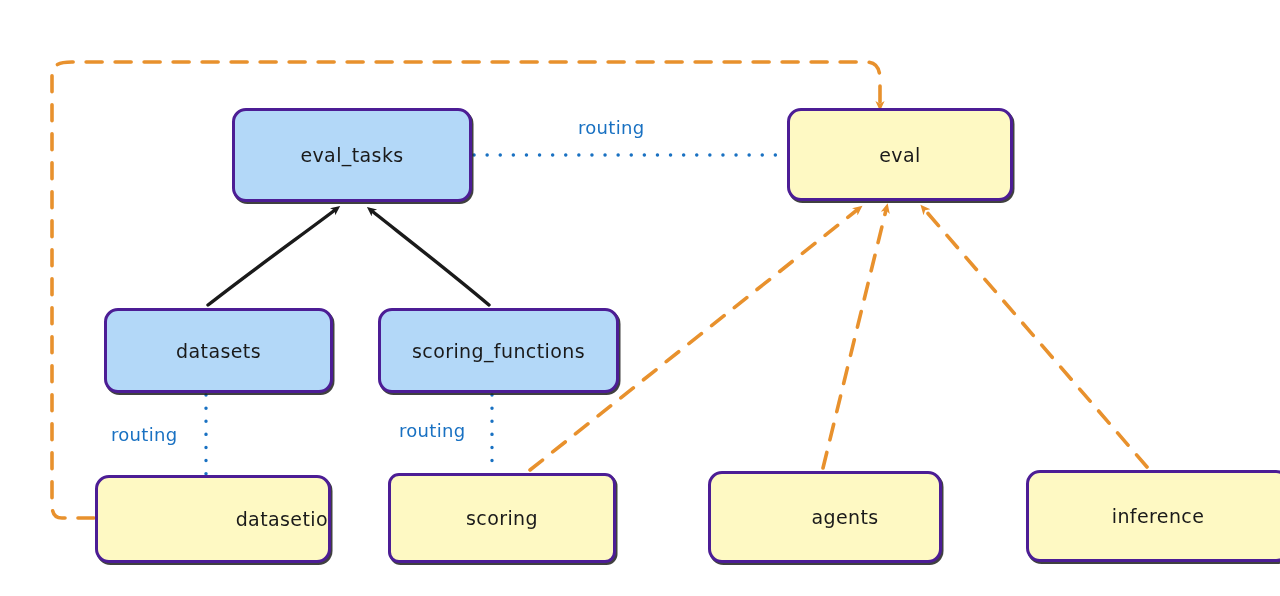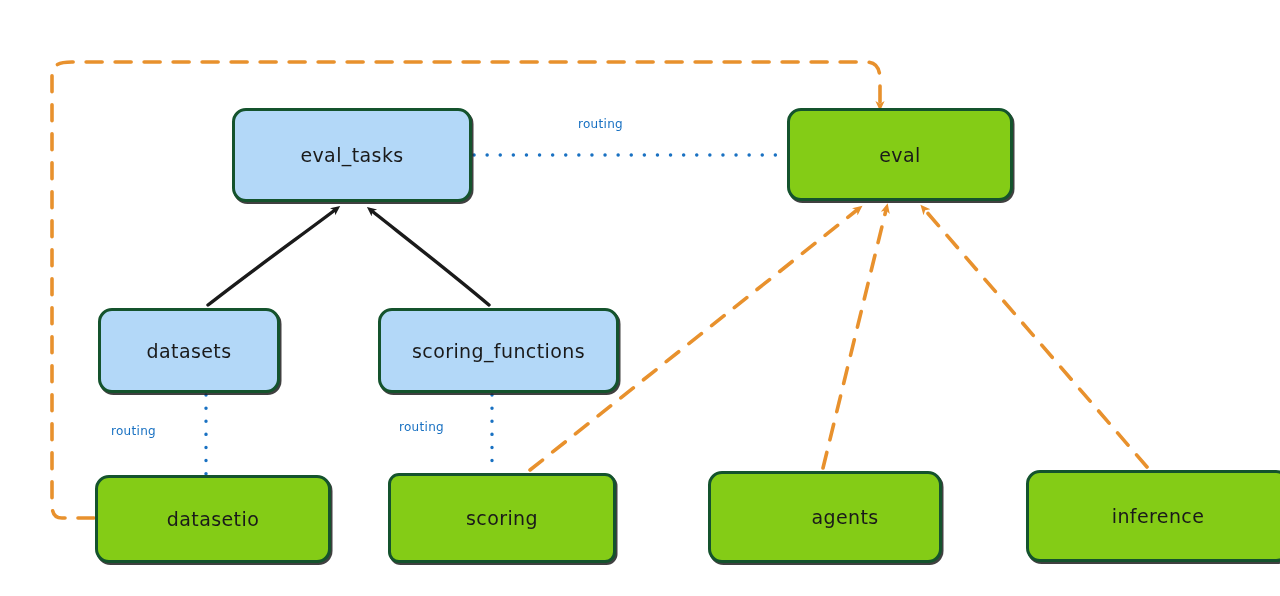--- a/index.html
+++ b/index.html
@@ -21,38 +21,38 @@
     position: absolute;
     left: 0;
     top: 0;
     width: 1280px;
     height: 596px;
     overflow: visible;
   }
   .node {
     position: absolute;
     box-sizing: border-box;
-    border: 3px solid #14532d;
+    border: 3px solid #4c1d95;
     border-radius: 14px;
     display: flex;
     align-items: center;
     justify-content: center;
     font-family: "DejaVu Sans", sans-serif;
     font-size: 19px;
     color: #1a1a1a;
     letter-spacing: 0.4px;
     box-shadow: 1.5px 2px 0 0 rgba(30,30,30,0.85);
   }
   .node.blue  { background: #b3d8f8; }
-  .node.green { background: #84cc16; }
+  .node.green { background: #fef9c3; }
 
   .edge-label {
     position: absolute;
     font-family: "DejaVu Sans", sans-serif;
-    font-size: 12px;
+    font-size: 18px;
     color: #1971c2;
     letter-spacing: 0.3px;
     white-space: nowrap;
     background: #ffffff;
     padding: 0 3px;
   }
 </style>
 </head>
 <body>
 
@@ -88,29 +88,29 @@
   </svg>
 
   <div class="node blue" style="left:232px; top:108px; width:240px; height:94px;">
     <span>eval_tasks</span>
   </div>
 
   <div class="node green" style="left:787px; top:108px; width:226px; height:93px;">
     <span>eval</span>
   </div>
 
-  <div class="node blue" style="left:98px; top:308px; width:182px; height:85px;">
+  <div class="node blue" style="left:104px; top:308px; width:229px; height:85px;">
     <span>datasets</span>
   </div>
 
   <div class="node blue" style="left:378px; top:308px; width:241px; height:85px;">
     <span>scoring_functions</span>
   </div>
 
-  <div class="node green" style="left:95px; top:475px; width:236px; height:88px;">
+  <div class="node green" style="left:95px; top:475px; width:236px; height:88px;justify-content:flex-end;">
     <span>datasetio</span>
   </div>
 
   <div class="node green" style="left:388px; top:473px; width:228px; height:90px;border-radius:11px;">
     <span>scoring</span>
   </div>
 
   <div class="node green" style="left:708px; top:471px; width:234px; height:92px;padding-left:40px;">
     <span>agents</span>
   </div>

